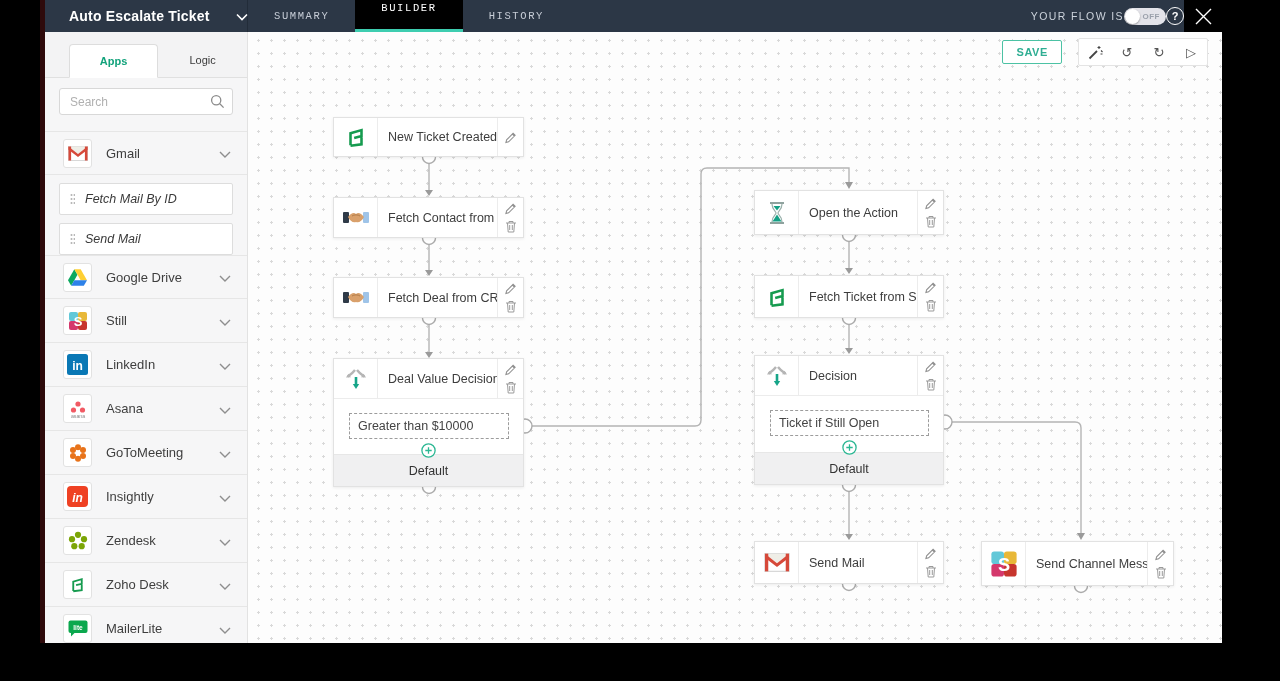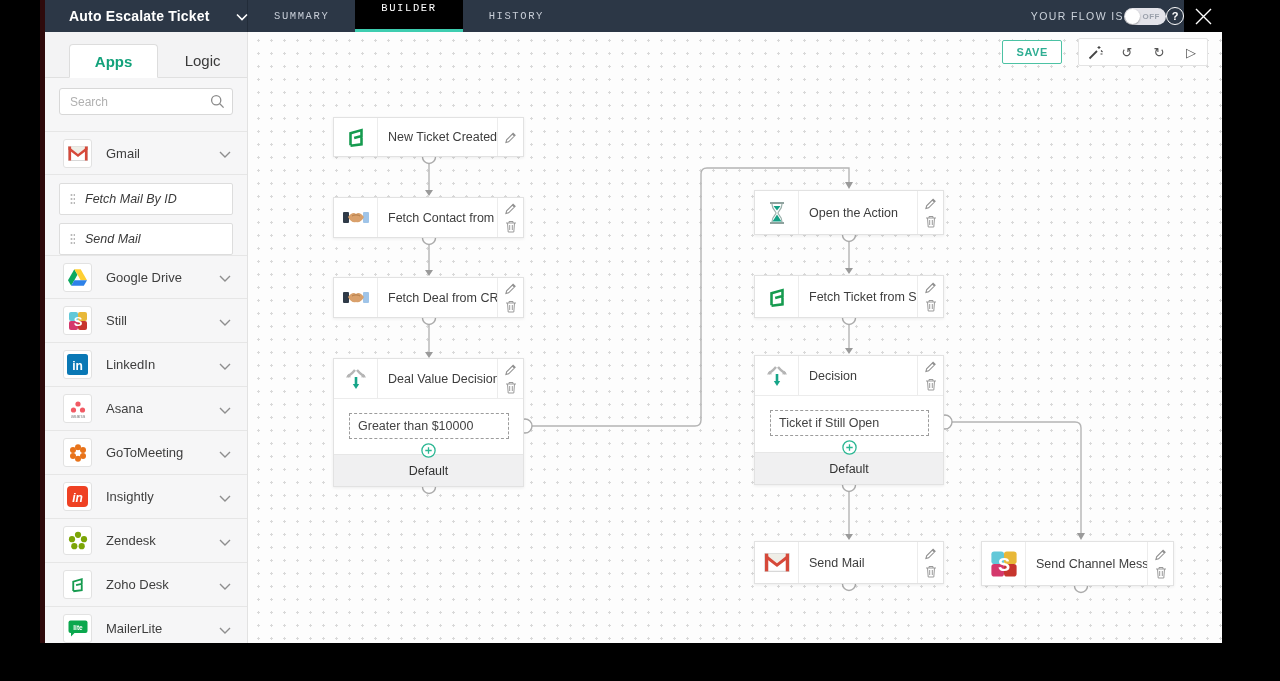--- a/index.html
+++ b/index.html
@@ -21,21 +21,21 @@
   .flow-status { color:#ccd3dc; font-size:10.5px; letter-spacing:1.4px; }
   .toggle { width:42px; height:17px; background:#e3e3e9; border-radius:9px; position:relative; display:flex; align-items:center; justify-content:flex-end; padding-right:6px; cursor:pointer; }
   .toggle .knob { position:absolute; left:1px; top:1px; width:15px; height:15px; background:#fff; border-radius:50%; box-shadow:0 1px 2px rgba(0,0,0,.35); }
   .toggle .off { font-size:8px; font-weight:700; color:#9aa0ab; letter-spacing:.5px; }
   .help-circ { width:18px; height:18px; border:1.5px solid #fff; border-radius:50%; color:#fff; font-size:11px; font-weight:700; display:flex; align-items:center; justify-content:center; cursor:pointer; }
   .close-box { width:38px; height:32px; background:#000; display:flex; align-items:center; justify-content:center; cursor:pointer; }
 
   
   #sidebar { position:absolute; left:0; top:32px; width:203px; height:611px; background:#f6f6f7; border-right:1px solid #e2e2e2; overflow:hidden; }
   .sb-tabs { position:relative; height:46px; border-bottom:1px solid #e0e0e0; display:flex; align-items:flex-end; padding-left:24px; background:#f3f3f4; }
-  .sb-tab { width:100px; height:34px; display:flex; align-items:center; justify-content:center; font-size:15px; cursor:pointer; }
+  .sb-tab { width:100px; height:34px; display:flex; align-items:center; justify-content:center; font-size:11px; cursor:pointer; }
   .sb-tab.active { background:#fff; border:1px solid #ddd; border-bottom:1px solid #fff; border-radius:4px 4px 0 0; color:#12a27b; font-weight:700; margin-bottom:-1px; }
   .sb-tab.idle { color:#3a3a3a; }
   .sb-search { margin:10px 14px; position:relative; }
   .sb-search input { width:100%; height:27px; border:1px solid #d8d8d8; border-radius:3px; background:#fff; padding:0 28px 0 10px; font-size:12px; color:#555; outline:none; font-family:inherit; }
   .sb-search input::placeholder { color:#b0b0b0; }
   .sb-search .mag { position:absolute; right:8px; top:6px; }
   .app-row { height:44px; display:flex; align-items:center; padding:0 16px 0 18px; border-bottom:1px solid #e6e6e6; cursor:pointer; background:#f6f6f7; }
   .app-row.first { border-top:1px solid #e6e6e6; }
   .tile { width:29px; height:29px; background:#fff; border:1px solid #e2e2e2; border-radius:3px; display:flex; align-items:center; justify-content:center; flex:none; }
   .app-name { margin-left:14px; font-size:13px; color:#3e3e3e; flex:1; white-space:nowrap; }

